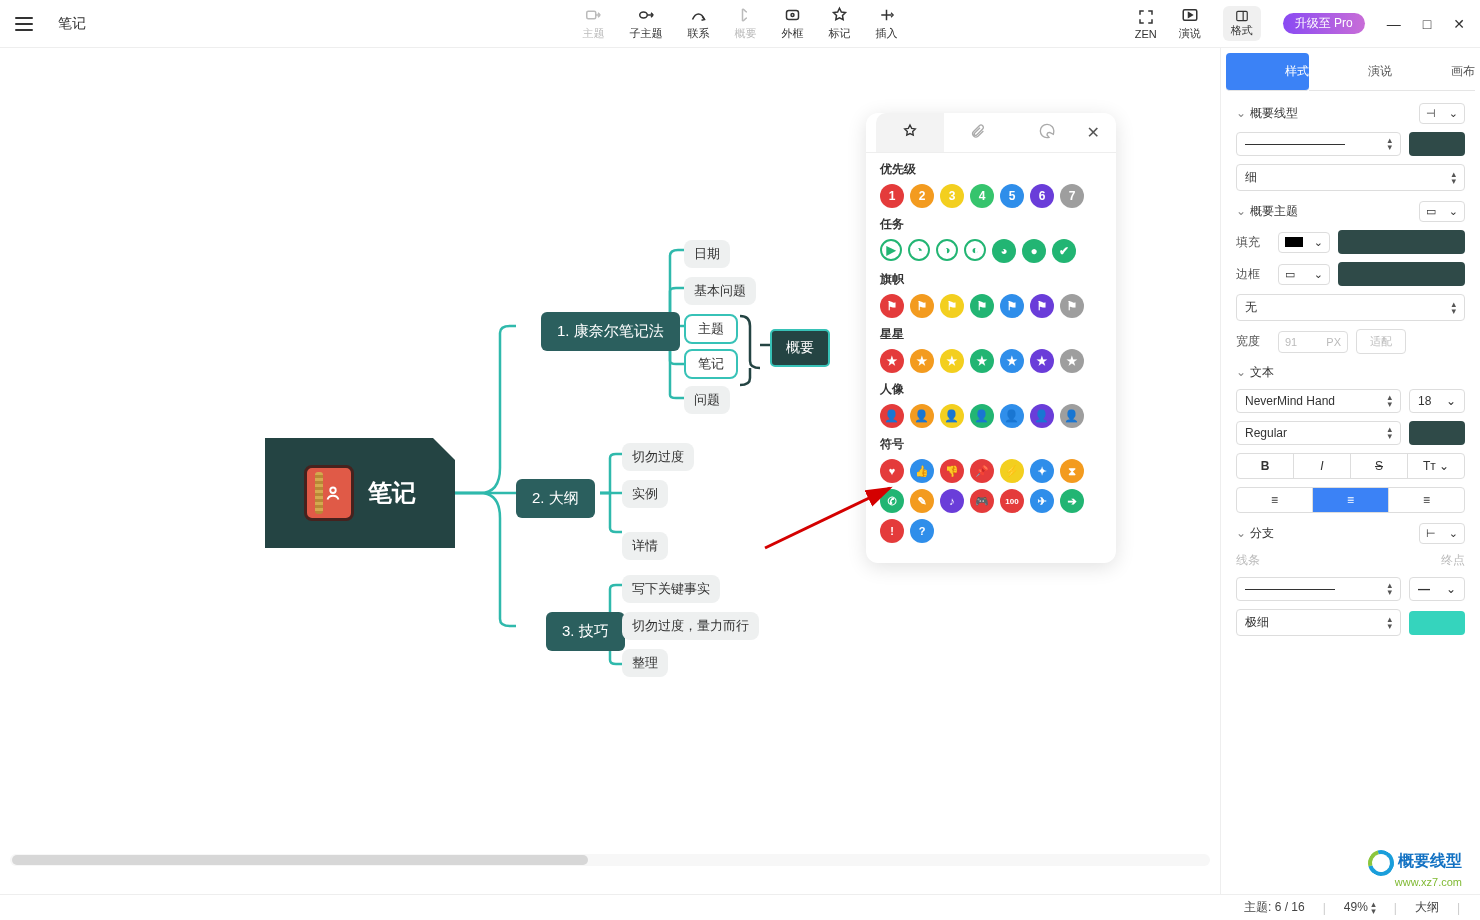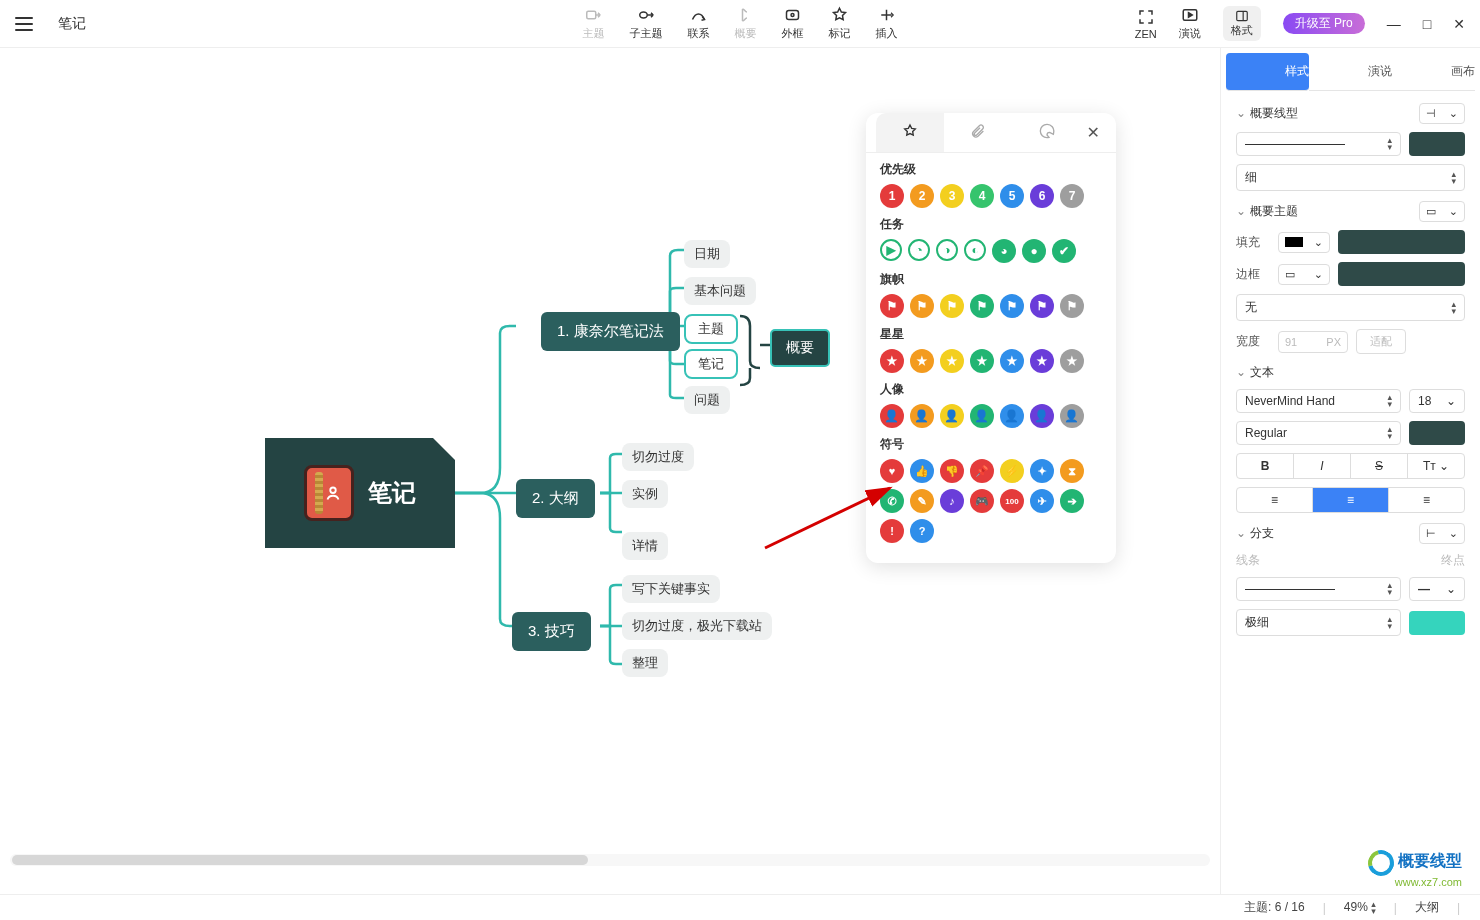--- a/index.html
+++ b/index.html
@@ -216,26 +216,26 @@
     <div class="summary" style="left:770px;top:281px">概要</div>
 
     <div class="branch" style="left:516px;top:431px">
       <span>2.</span>
       <span>大纲</span>
     </div>
     <div class="leaf" style="left:622px;top:395px">切勿过度</div>
     <div class="leaf" style="left:622px;top:432px">实例</div>
     <div class="leaf" style="left:622px;top:484px">详情</div>
 
-    <div class="branch" style="left:512px;top:564px">
+    <div class="branch" style="left:546px;top:564px">
       <span>3.</span>
       <span>技巧</span>
     </div>
     <div class="leaf" style="left:622px;top:527px">写下关键事实</div>
-    <div class="leaf" style="left:622px;top:564px">切勿过度，极光下载站</div>
+    <div class="leaf" style="left:622px;top:564px">切勿过度，量力而行</div>
     <div class="leaf" style="left:622px;top:601px">整理</div>
 
     <div class="popup">
       <div class="popup-tabs">
         <div class="ptab active">
           <svg width="16" height="16" viewBox="0 0 24 24" fill="none" stroke="#333" stroke-width="2">
               <path d="M12 3l2.5 5 5.5.8-4 3.9.9 5.5L12 15.8 7.1 18.2 8 12.7 4 8.8l5.5-.8z"></path>
             </svg>
         </div>
         <div class="ptab">

